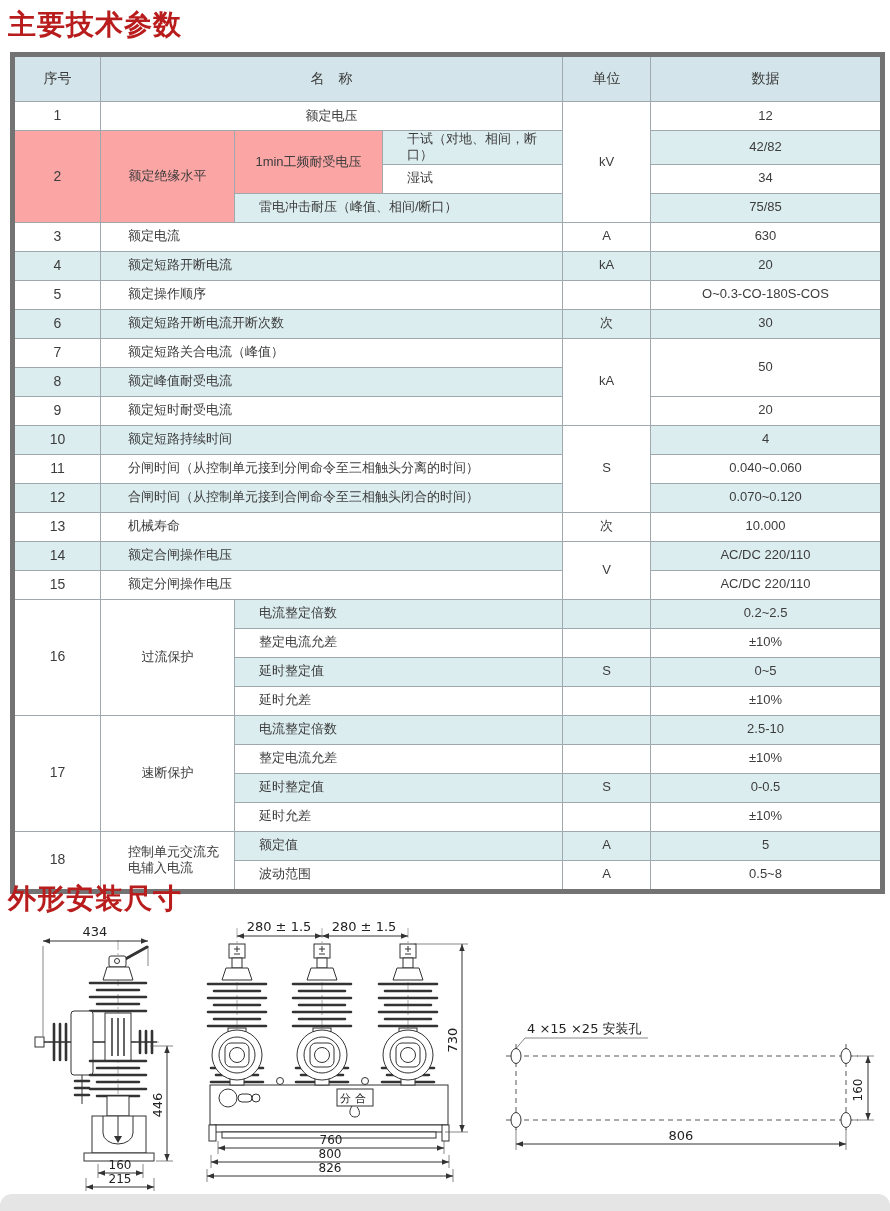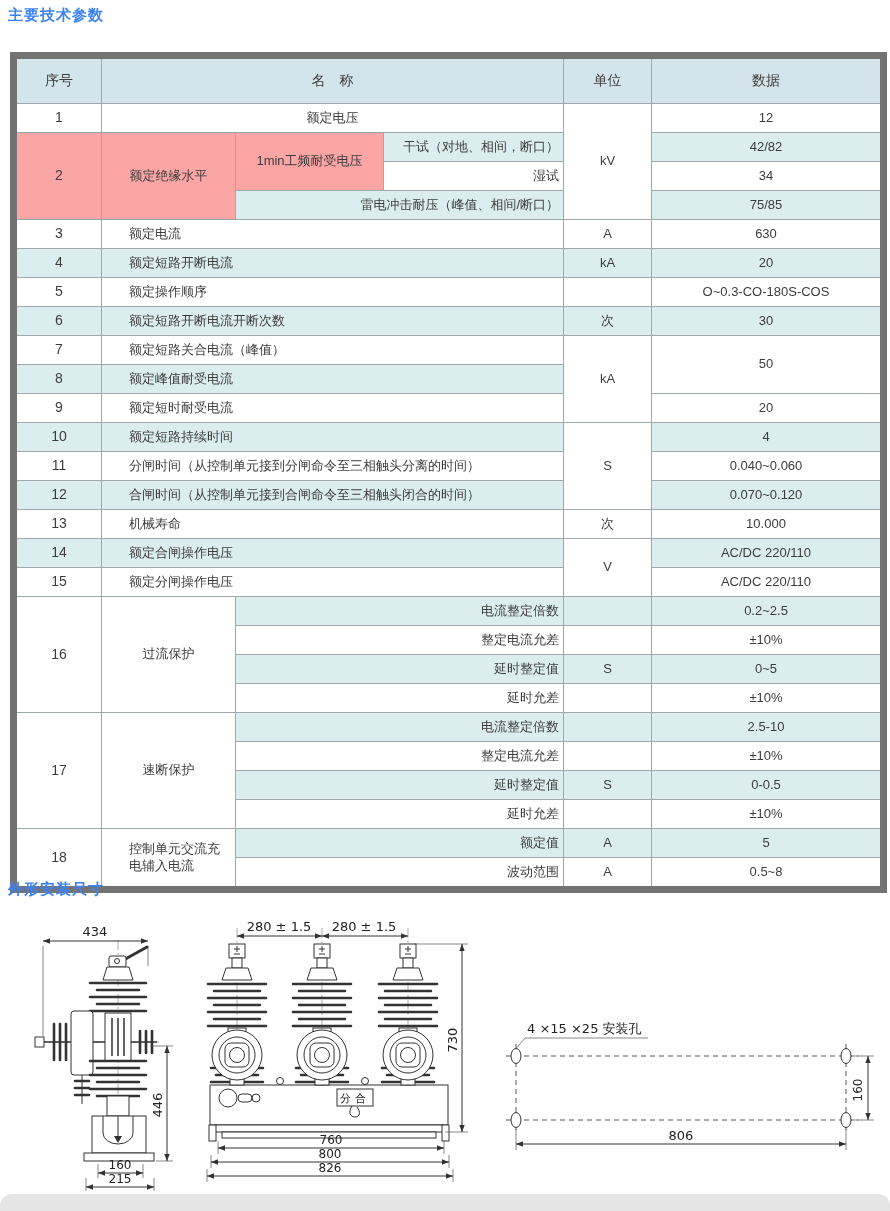--- a/index.html
+++ b/index.html
@@ -1,31 +1,31 @@
 <!DOCTYPE html>
 <html><head>
 <meta charset="utf-8">
 <style>
   html,body{margin:0;padding:0;background:#fff;}
   .page{position:relative;width:890px;height:1211px;background:#fff;overflow:hidden;
         font-family:"Liberation Sans","DejaVu Sans",sans-serif;}
-  h1.sec{position:absolute;left:8px;margin:0;font-weight:bold;font-size:15px;
-         color:#3b82f6;letter-spacing:1px;font-family:"Liberation Sans","DejaVu Sans",sans-serif;}
+  h1.sec{position:absolute;left:8px;margin:0;font-weight:bold;font-size:28px;
+         color:#b91c1c;letter-spacing:1px;font-family:"Liberation Sans","DejaVu Sans",sans-serif;}
   #t1{top:6px;}
   #t2{top:880px;}
   table.params{position:absolute;left:10px;top:52px;width:870px;border-collapse:collapse;
-        table-layout:fixed;color:#3c3c3c;border:7px solid #737373;}
+        table-layout:fixed;color:#3c3c3c;border:5px solid #737373;}
   table.params td{border:1px solid #9fa8ac;height:28px;font-size:13px;text-align:center;
         padding:0 4px;vertical-align:middle;background:#fff;line-height:1.25;}
   tr.hd td{height:44px;font-size:14px;background:#d3e5ea;}
   tr.c td{background:#dcedf0;}
   table.params td.w{background:#fff;}
   table.params td.cc{background:#fca5a5;}
   table.params td.l{text-align:left;padding-left:27px;}
-  table.params td.l2{text-align:right;padding-left:11px;}
+  table.params td.l2{text-align:left;padding-left:24px;}
   table.params td.num{font-size:14px;}
   svg.draw{position:absolute;left:0;top:910px;}
   svg.draw text{font-family:"DejaVu Sans","Liberation Sans",sans-serif;font-size:12px;fill:#222;}
   svg.draw text.big{font-size:13px;}
   .s{stroke:#333;fill:none;stroke-width:1;}
   .sf{stroke:#333;fill:#fff;stroke-width:1;}
   .fin{stroke:#333;stroke-width:2.6;stroke-linecap:round;fill:none;}
   .dim{stroke:#333;stroke-width:1;fill:none;}
   .thin{stroke:#555;stroke-width:0.7;fill:none;}
   .cl{stroke:#888;stroke-width:0.7;fill:none;stroke-dasharray:10 3 2 3;}

